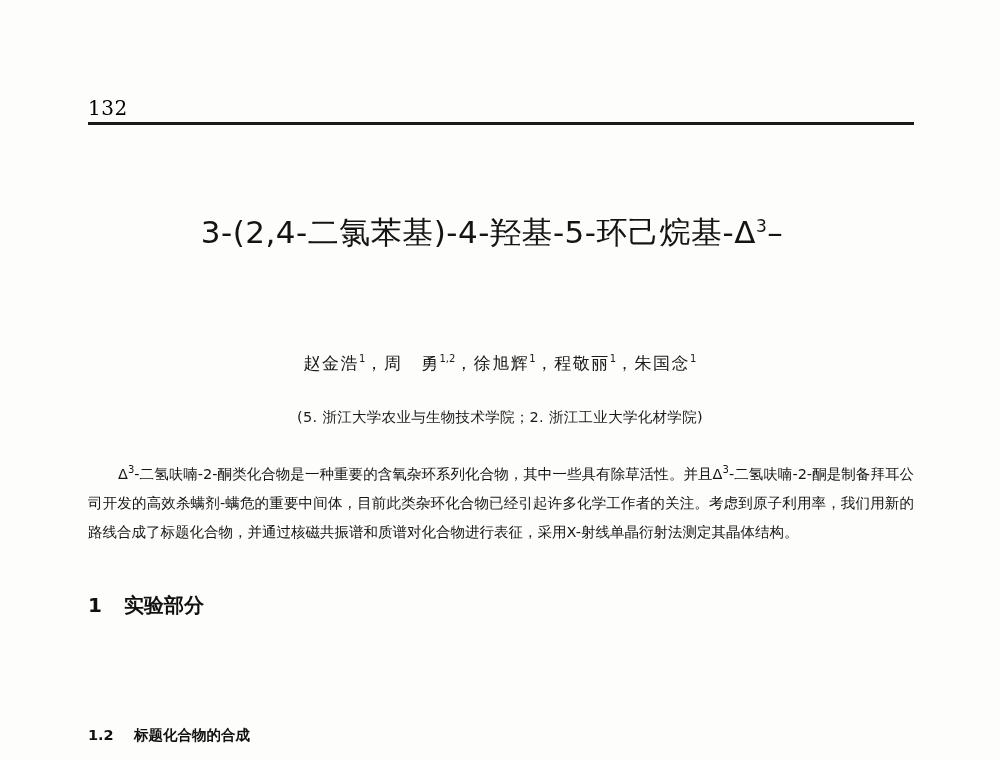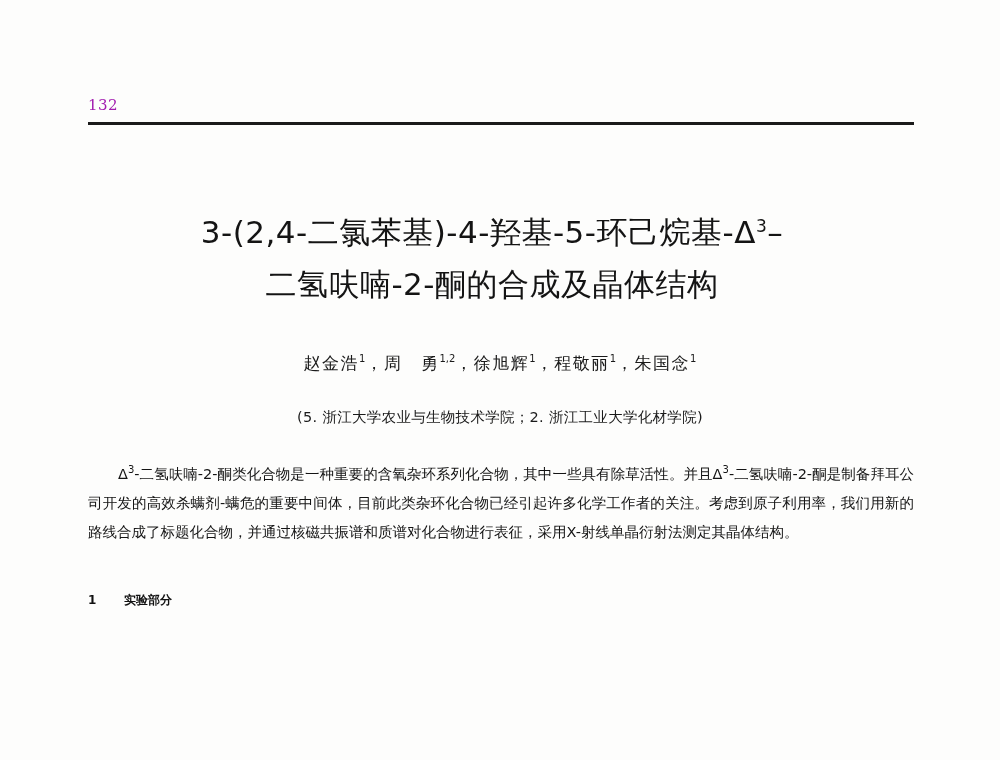--- a/index.html
+++ b/index.html
@@ -26,22 +26,22 @@
   .header {
     position: absolute;
     left: 88px;
     top: 96px;
     width: 826px;
     display: flex;
     align-items: flex-end;
   }
   .folio {
     font-family: "DejaVu Serif", "Liberation Serif", serif;
-    font-size: 15px;
-    color: #a21caf;
+    font-size: 20px;
+    color: #000000;
     letter-spacing: .5px;
     width: 180px;
   }
   .running-title {
     flex: 1;
     text-align: center;
     font-family: "DejaVu Sans", "Liberation Sans", sans-serif;
     font-weight: bold;
     font-size: 14px;
     letter-spacing: 2px;
@@ -123,21 +123,21 @@
   .abstract .indent { display: inline-block; width: 30px; }
   .abstract sup { font-size: 10px; vertical-align: super; }
 
   
   .sec1 {
     position: absolute;
     left: 88px;
     top: 592px;
     width: 826px;
     font-family: "DejaVu Sans", "Liberation Sans", sans-serif;
-    font-size: 12px;
+    font-size: 20px;
     font-weight: bold;
     color: #111;
   }
   .sec1 .num { display: inline-block; width: 36px; }
   .sub11 {
     position: absolute;
     left: 88px;
     top: 636px;
     width: 826px;
     font-family: "DejaVu Sans", "Liberation Sans", sans-serif;
@@ -177,33 +177,35 @@
 
 <div class="page">
 
   <div class="header">
     <div class="folio">132</div>
   </div>
   <div class="header-rule"></div>
 
   <div class="title-block">
     <div class="title-line"><span>3-(2,4-二氯苯基)-4-羟基-5-环己烷基-Δ</span><sup>3</sup><span>–</span></div>
-    <div class="title-line">二氢呋喃-2-酮的合成及晶体结构</div>
   </div>
 
   <div class="authors">
     <span>赵金浩</span><sup>1</sup><span>，</span><span>周　勇</span><sup>1,2</sup><span>，</span><span>徐旭辉</span><sup>1</sup><span>，</span><span>程敬丽</span><sup>1</sup><span>，</span><span>朱国念</span><sup>1</sup>
   </div>
 
   <div class="affiliation">(5. 浙江大学农业与生物技术学院；2. 浙江工业大学化材学院)</div>
 
   <div class="abstract">
     <span class="indent"></span><span>Δ</span><sup>3</sup><span>-二氢呋喃-2-酮类化合物是一种重要的含氧杂环系列化合物，其中一些具有除草活性。并且Δ</span><sup>3</sup><span>-二氢呋喃-2-酮是制备拜耳公司开发的高效杀螨剂-螨危的重要中间体，目前此类杂环化合物已经引起许多化学工作者的关注。考虑到原子利用率，我们用新的路线合成了标题化合物，并通过核磁共振谱和质谱对化合物进行表征，采用X-射线单晶衍射法测定其晶体结构。</span>
   </div>
 
   <div class="sec1">
     <span class="num">1</span><span>实验部分</span>
   </div>
 
 
 
+  <div class="sub12">
+    <span class="num">1.2</span><span>标题化合物的合成</span>
+  </div>
 
 </div>
 
 </body></html>

